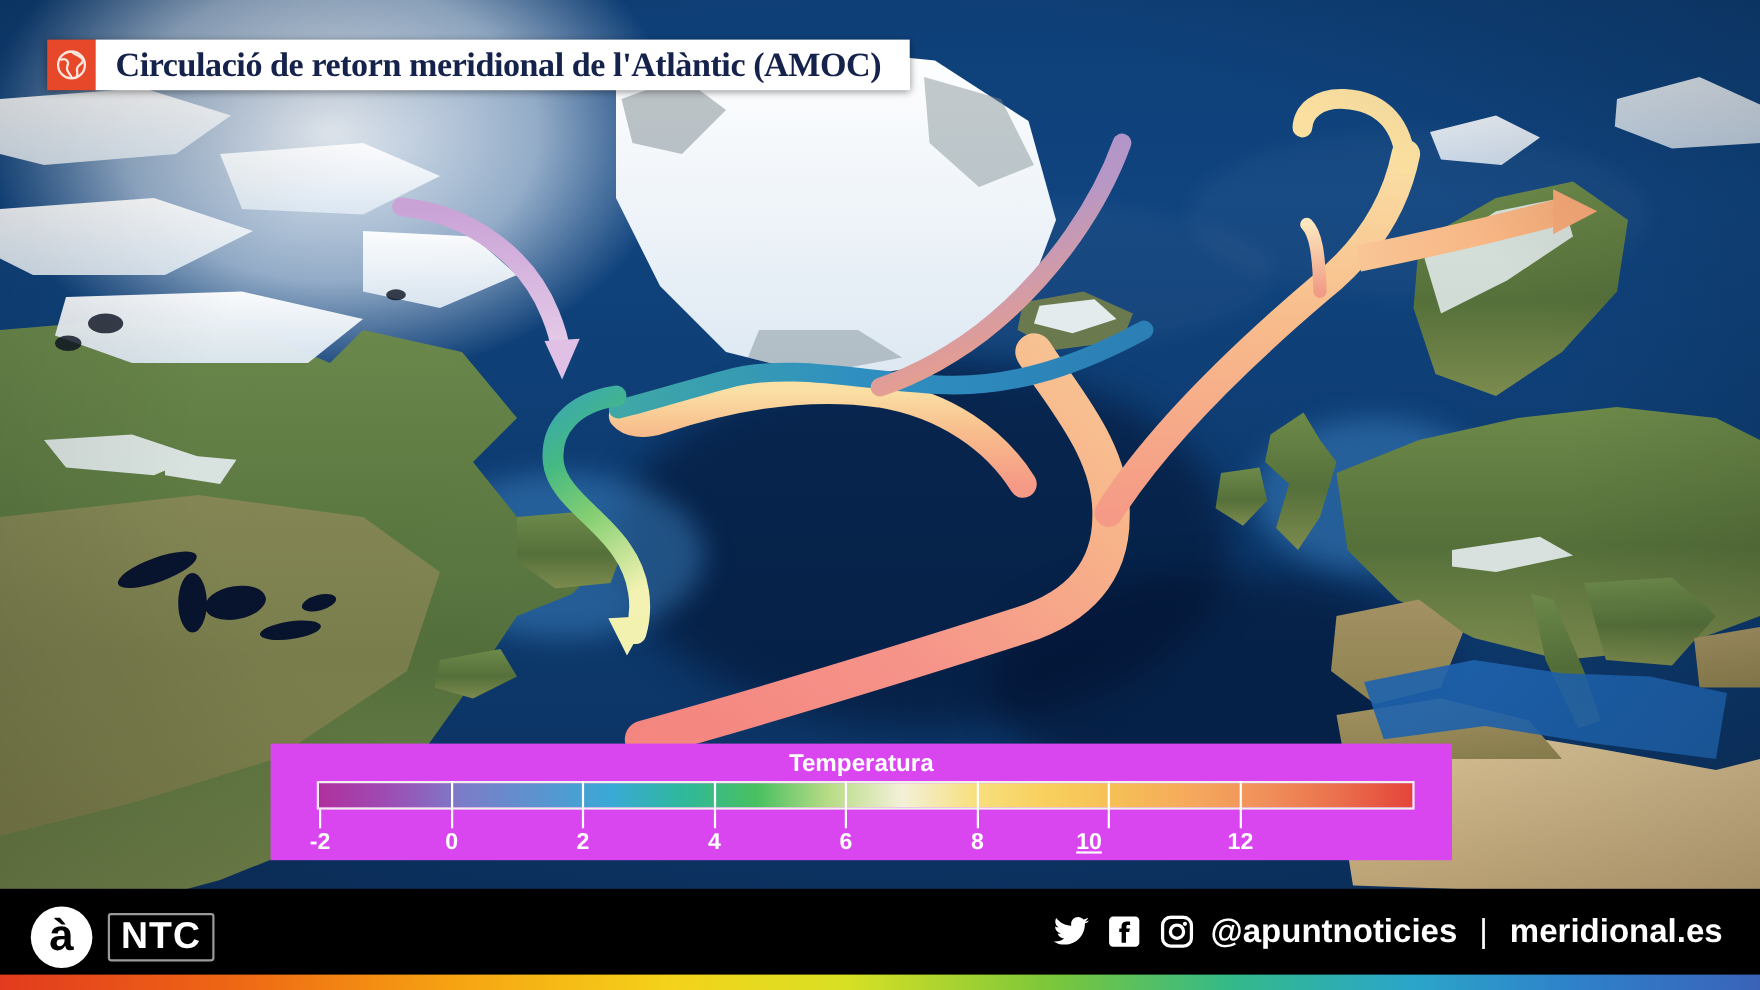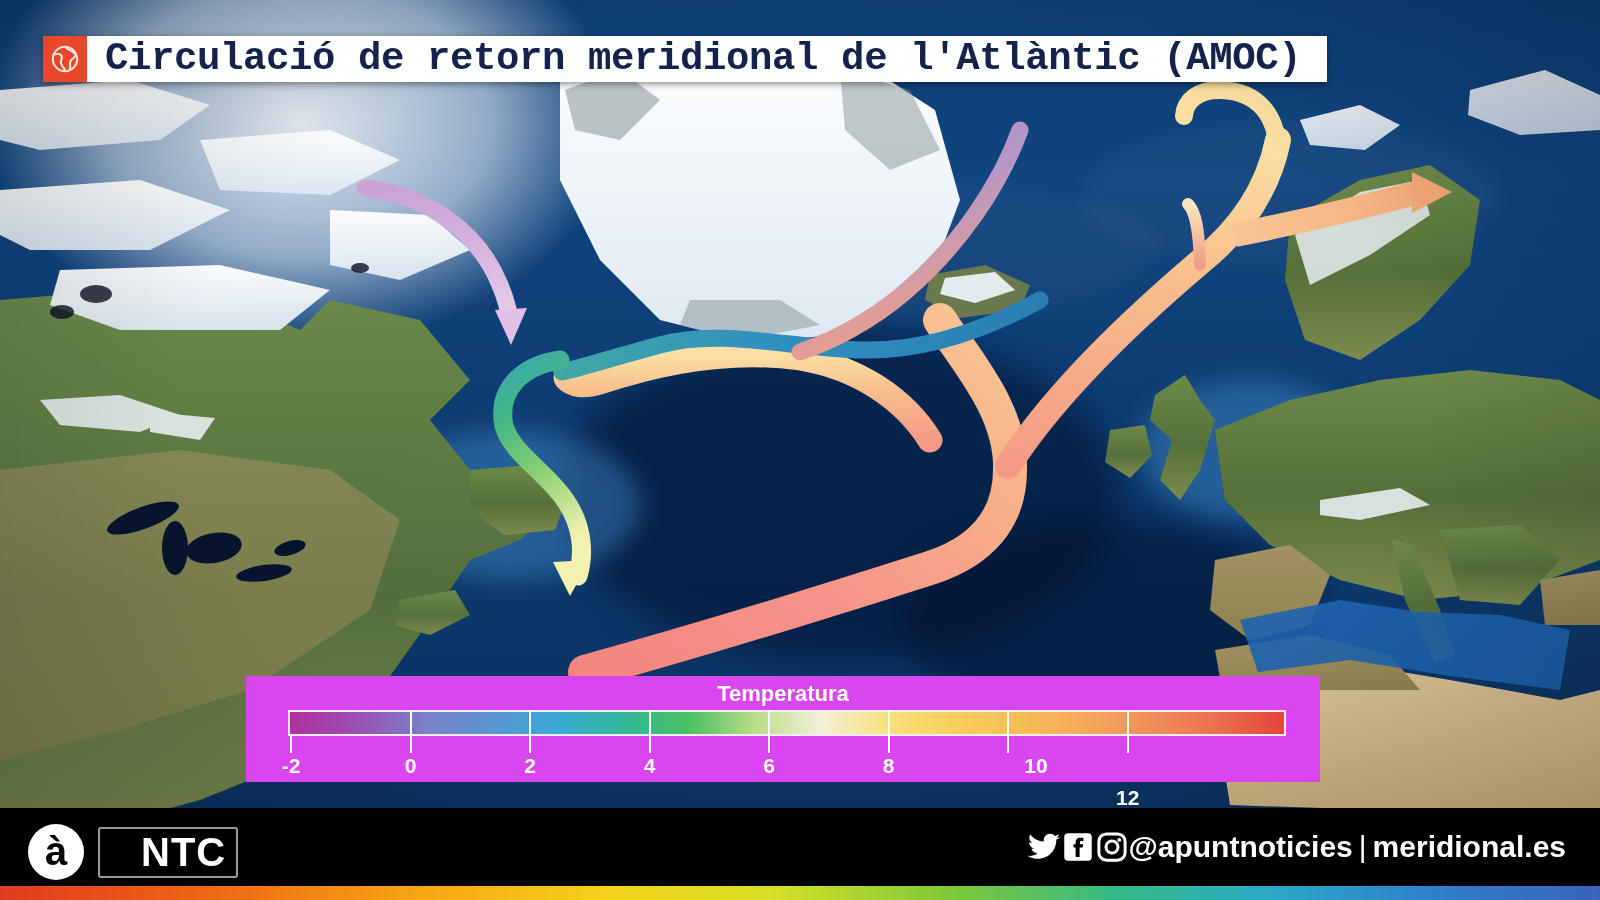--- a/index.html
+++ b/index.html
@@ -15,40 +15,40 @@
   
   .ocean-band{position:absolute;background:rgba(255,255,255,.035);border-radius:50%;filter:blur(9px);}
   .deep{position:absolute;background:rgba(2,16,46,.55);border-radius:50%;filter:blur(16px);}
   .shelf{position:absolute;background:rgba(66,140,205,.45);border-radius:50%;filter:blur(12px);}
 
   
   #titlebar{position:absolute;left:43px;top:36px;height:46px;display:flex;align-items:stretch;
     box-shadow:0 2px 7px rgba(0,0,0,.45);}
   #title-icon{width:44px;height:46px;background:#e8482a;display:flex;align-items:center;justify-content:center;}
   #title-box{background:#fff;display:flex;align-items:center;padding:0 26px 0 18px;}
-  #title-text{font-size:39px;font-weight:bold;color:#15224b;letter-spacing:-.4px;white-space:nowrap;
-    font-family:Liberation Mono, monospace;}
+  #title-text{font-size:31px;font-weight:bold;color:#15224b;letter-spacing:-.4px;white-space:nowrap;
+    font-family:Liberation Serif, serif;}
 
   
   #cb-panel{position:absolute;left:246px;top:676px;width:1074px;height:106px;background:#d946ef;}
   #cb-title{position:absolute;left:0;right:0;top:5px;text-align:center;color:#fff;font-size:22px;font-weight:bold;}
   #cb-wrap{position:absolute;left:42px;top:34px;width:998px;height:26px;}
   #cb-bar{position:absolute;inset:0;border:2px solid #f2eef0;box-sizing:border-box;}
   .cb-sep{position:absolute;top:0;width:2px;height:26px;background:#fff;}
   .cb-tick{position:absolute;top:26px;width:2px;height:17px;background:#fff;}
   .cb-lab{position:absolute;top:44px;transform:translateX(-50%);color:#fff;font-size:21px;font-weight:bold;}
 
   
   #footer{position:absolute;left:0;bottom:0;width:1600px;height:92px;background:#000;}
   #foot-left{position:absolute;left:28px;top:16px;display:flex;align-items:center;gap:14px;}
   #logo-circle{width:56px;height:56px;border-radius:50%;background:#fff;display:flex;align-items:center;justify-content:center;}
   #logo-a{font-size:40px;font-weight:bold;color:#000;line-height:1;margin-top:-3px;}
   #ntc-box{border:2px solid #9a9a9a;border-radius:3px;padding:2px 10px 3px;}
-  #ntc-text{font-size:40px;font-weight:bold;color:#fff;letter-spacing:1px;line-height:1.05;margin-left:31px;}
-  #foot-right{position:absolute;right:34px;top:22px;display:flex;align-items:center;}
+  #ntc-text{font-size:34px;font-weight:bold;color:#fff;letter-spacing:1px;line-height:1.05;}
+  #foot-right{position:absolute;right:34px;top:22px;display:flex;align-items:center;gap:14px;}
   .soc{width:34px;height:34px;display:flex;align-items:center;justify-content:center;}
   #handle,#sep-pipe,#site{color:#fff;font-size:30px;font-weight:bold;white-space:nowrap;}
   #sep-pipe{padding:0 6px;font-weight:normal;}
   #rainbow{position:absolute;left:0;bottom:0;width:1600px;height:14px;
     background:linear-gradient(90deg,#e23a1e 0%,#ef6a14 14%,#f6a412 26%,#f4d21a 38%,#d8e024 48%,#79c63b 60%,#33b98a 70%,#2ba6c9 80%,#2f7fc9 90%,#3a63b8 100%);}
 </style>
 </head>
 <body>
 
 <div id="stage">
@@ -253,23 +253,23 @@
           <div class="cb-lab" style="left: 122.521px;">0</div>
           <div class="cb-tick" style="left: 241.042px;"></div>
           <div class="cb-lab" style="left: 242.042px;">2</div>
           <div class="cb-tick" style="left: 360.563px;"></div>
           <div class="cb-lab" style="left: 361.563px;">4</div>
           <div class="cb-tick" style="left: 480.084px;"></div>
           <div class="cb-lab" style="left: 481.084px;">6</div>
           <div class="cb-tick" style="left: 599.605px;"></div>
           <div class="cb-lab" style="left: 600.605px;">8</div>
           <div class="cb-tick" style="left: 719.126px;"></div>
-          <div class="cb-lab" style="left: 748px;">10</div>
+          <div class="cb-lab" style="left: 702px; text-decoration: underline;">10</div>
           <div class="cb-tick" style="left: 838.647px;"></div>
-          <div class="cb-lab" style="left: 839.647px; margin-top: 32px;">12</div>
+          <div class="cb-lab" style="left: 839.647px;">12</div>
         </div>
     </div>
   </div>
 
   <div id="footer">
     <div id="foot-left">
       <div id="logo-circle">
         <span id="logo-a">à</span>
       </div>
       <div id="ntc-box">

